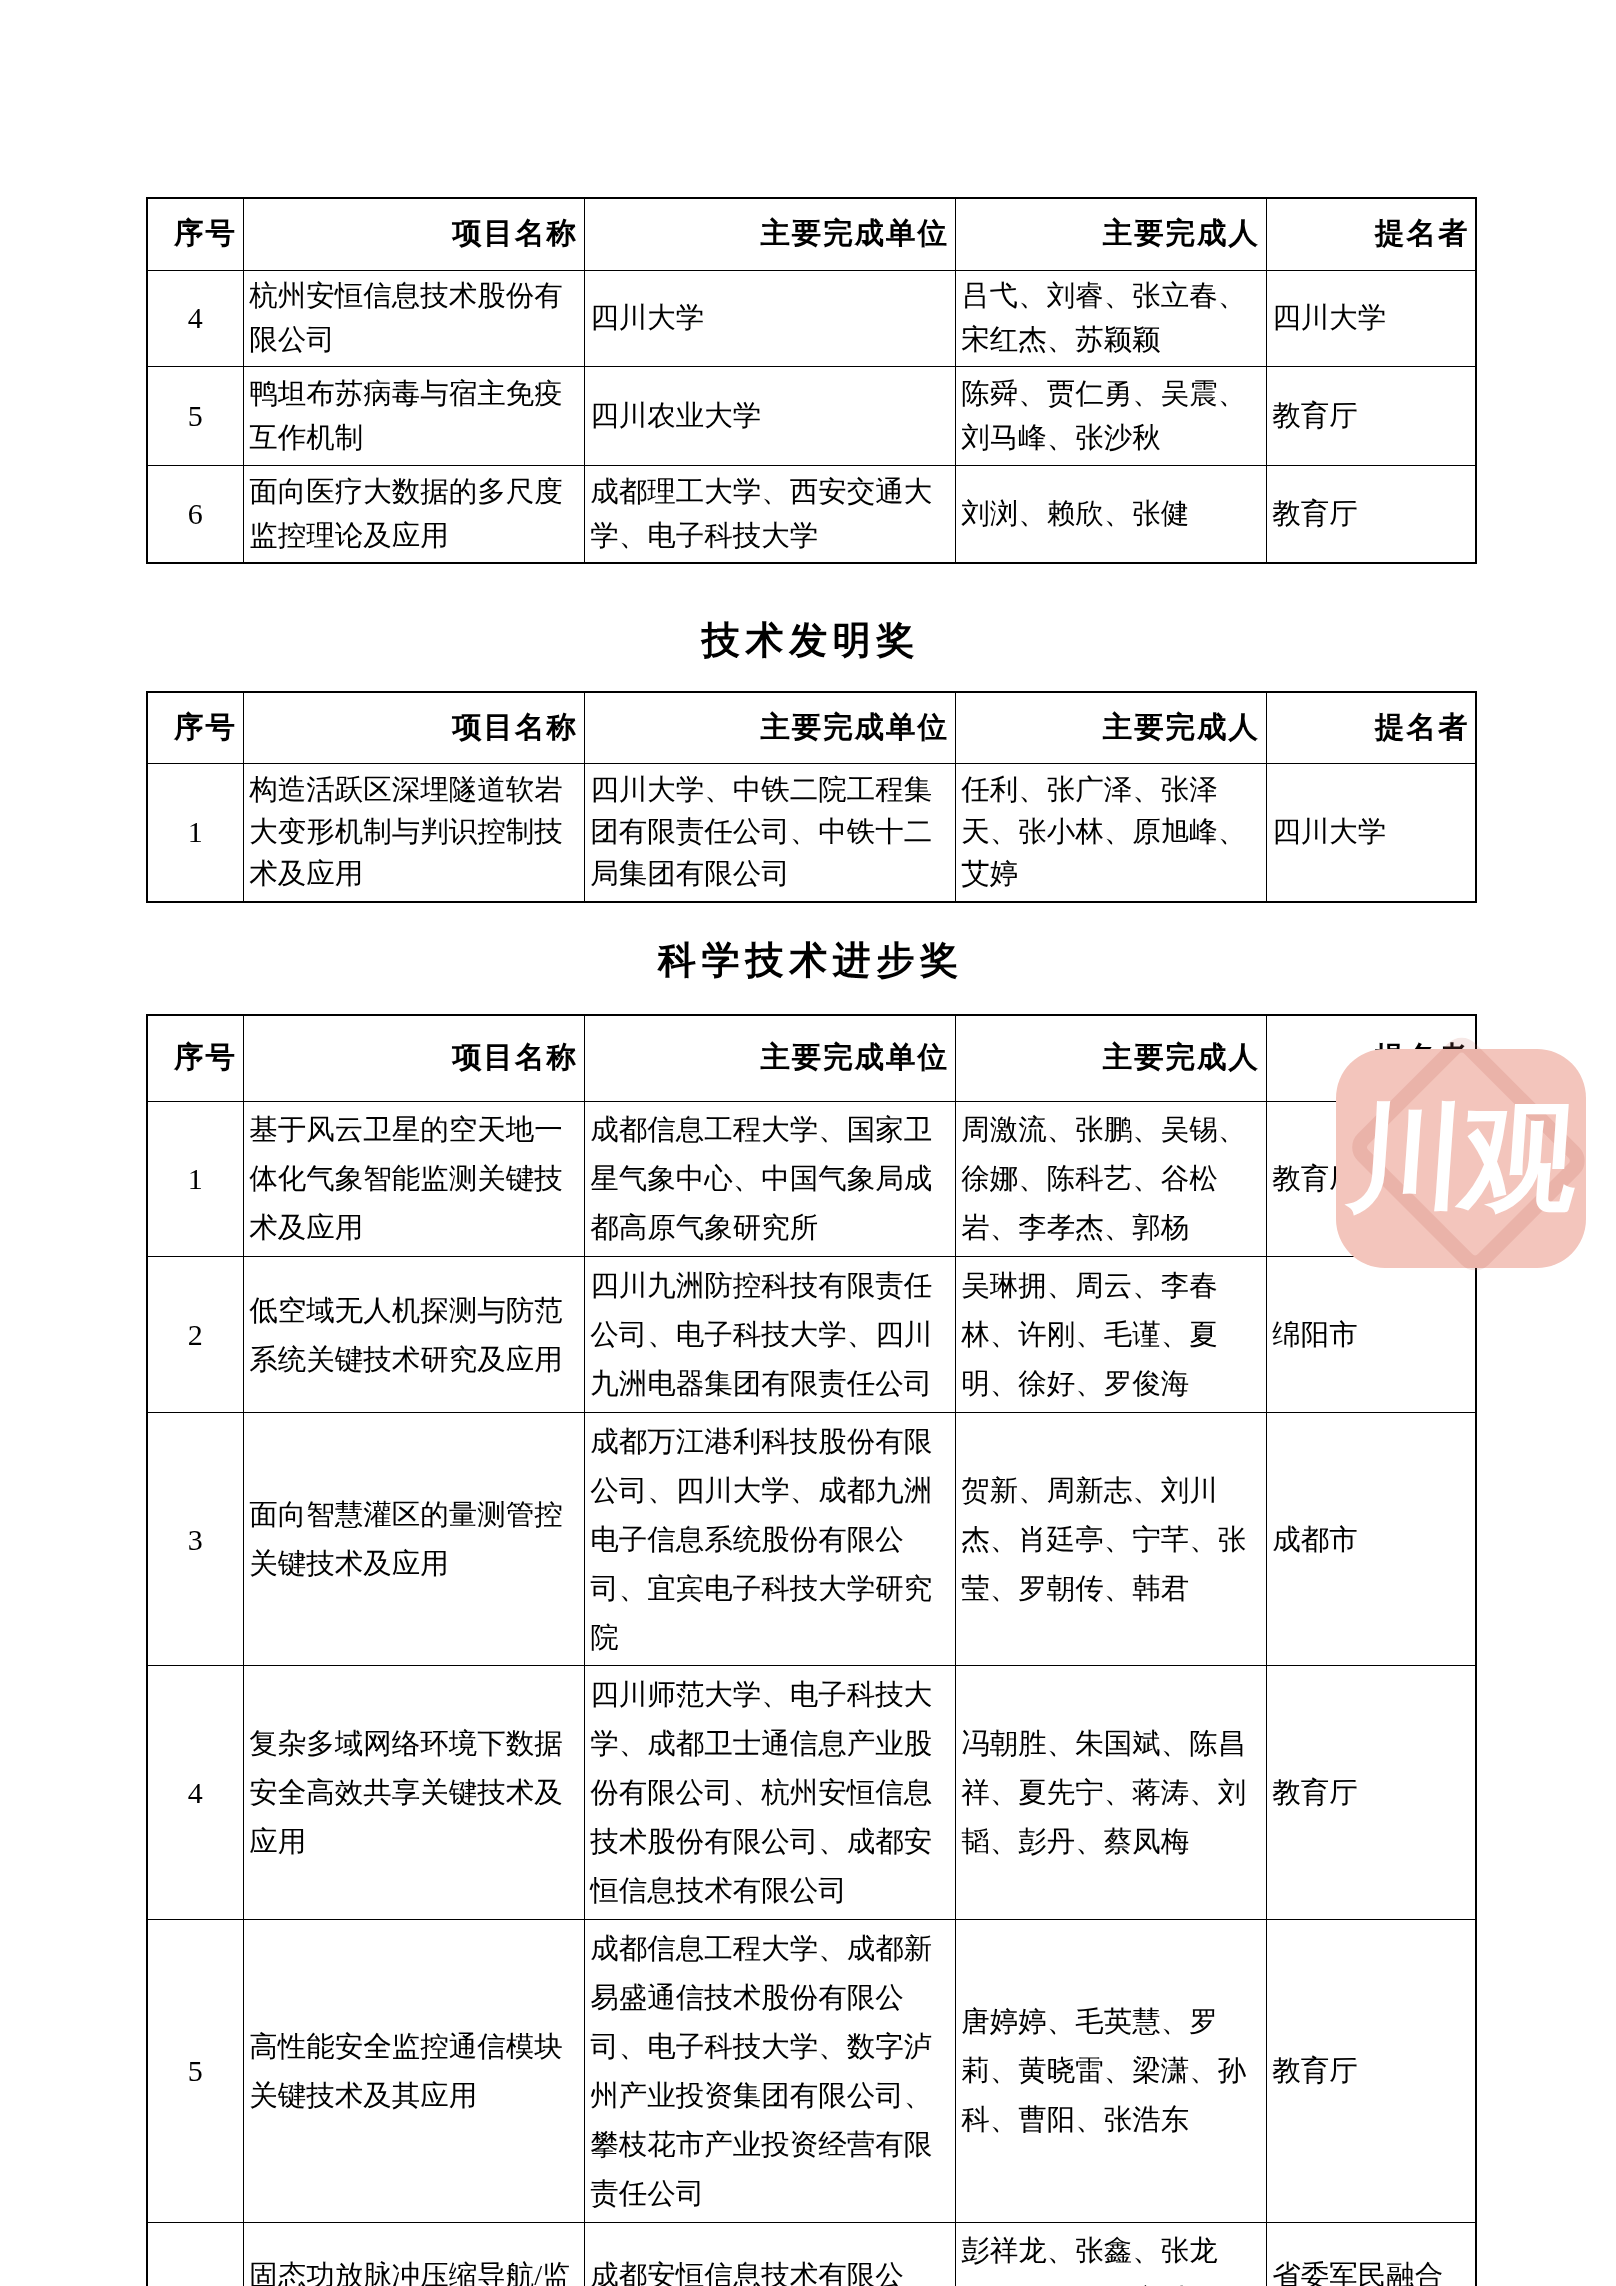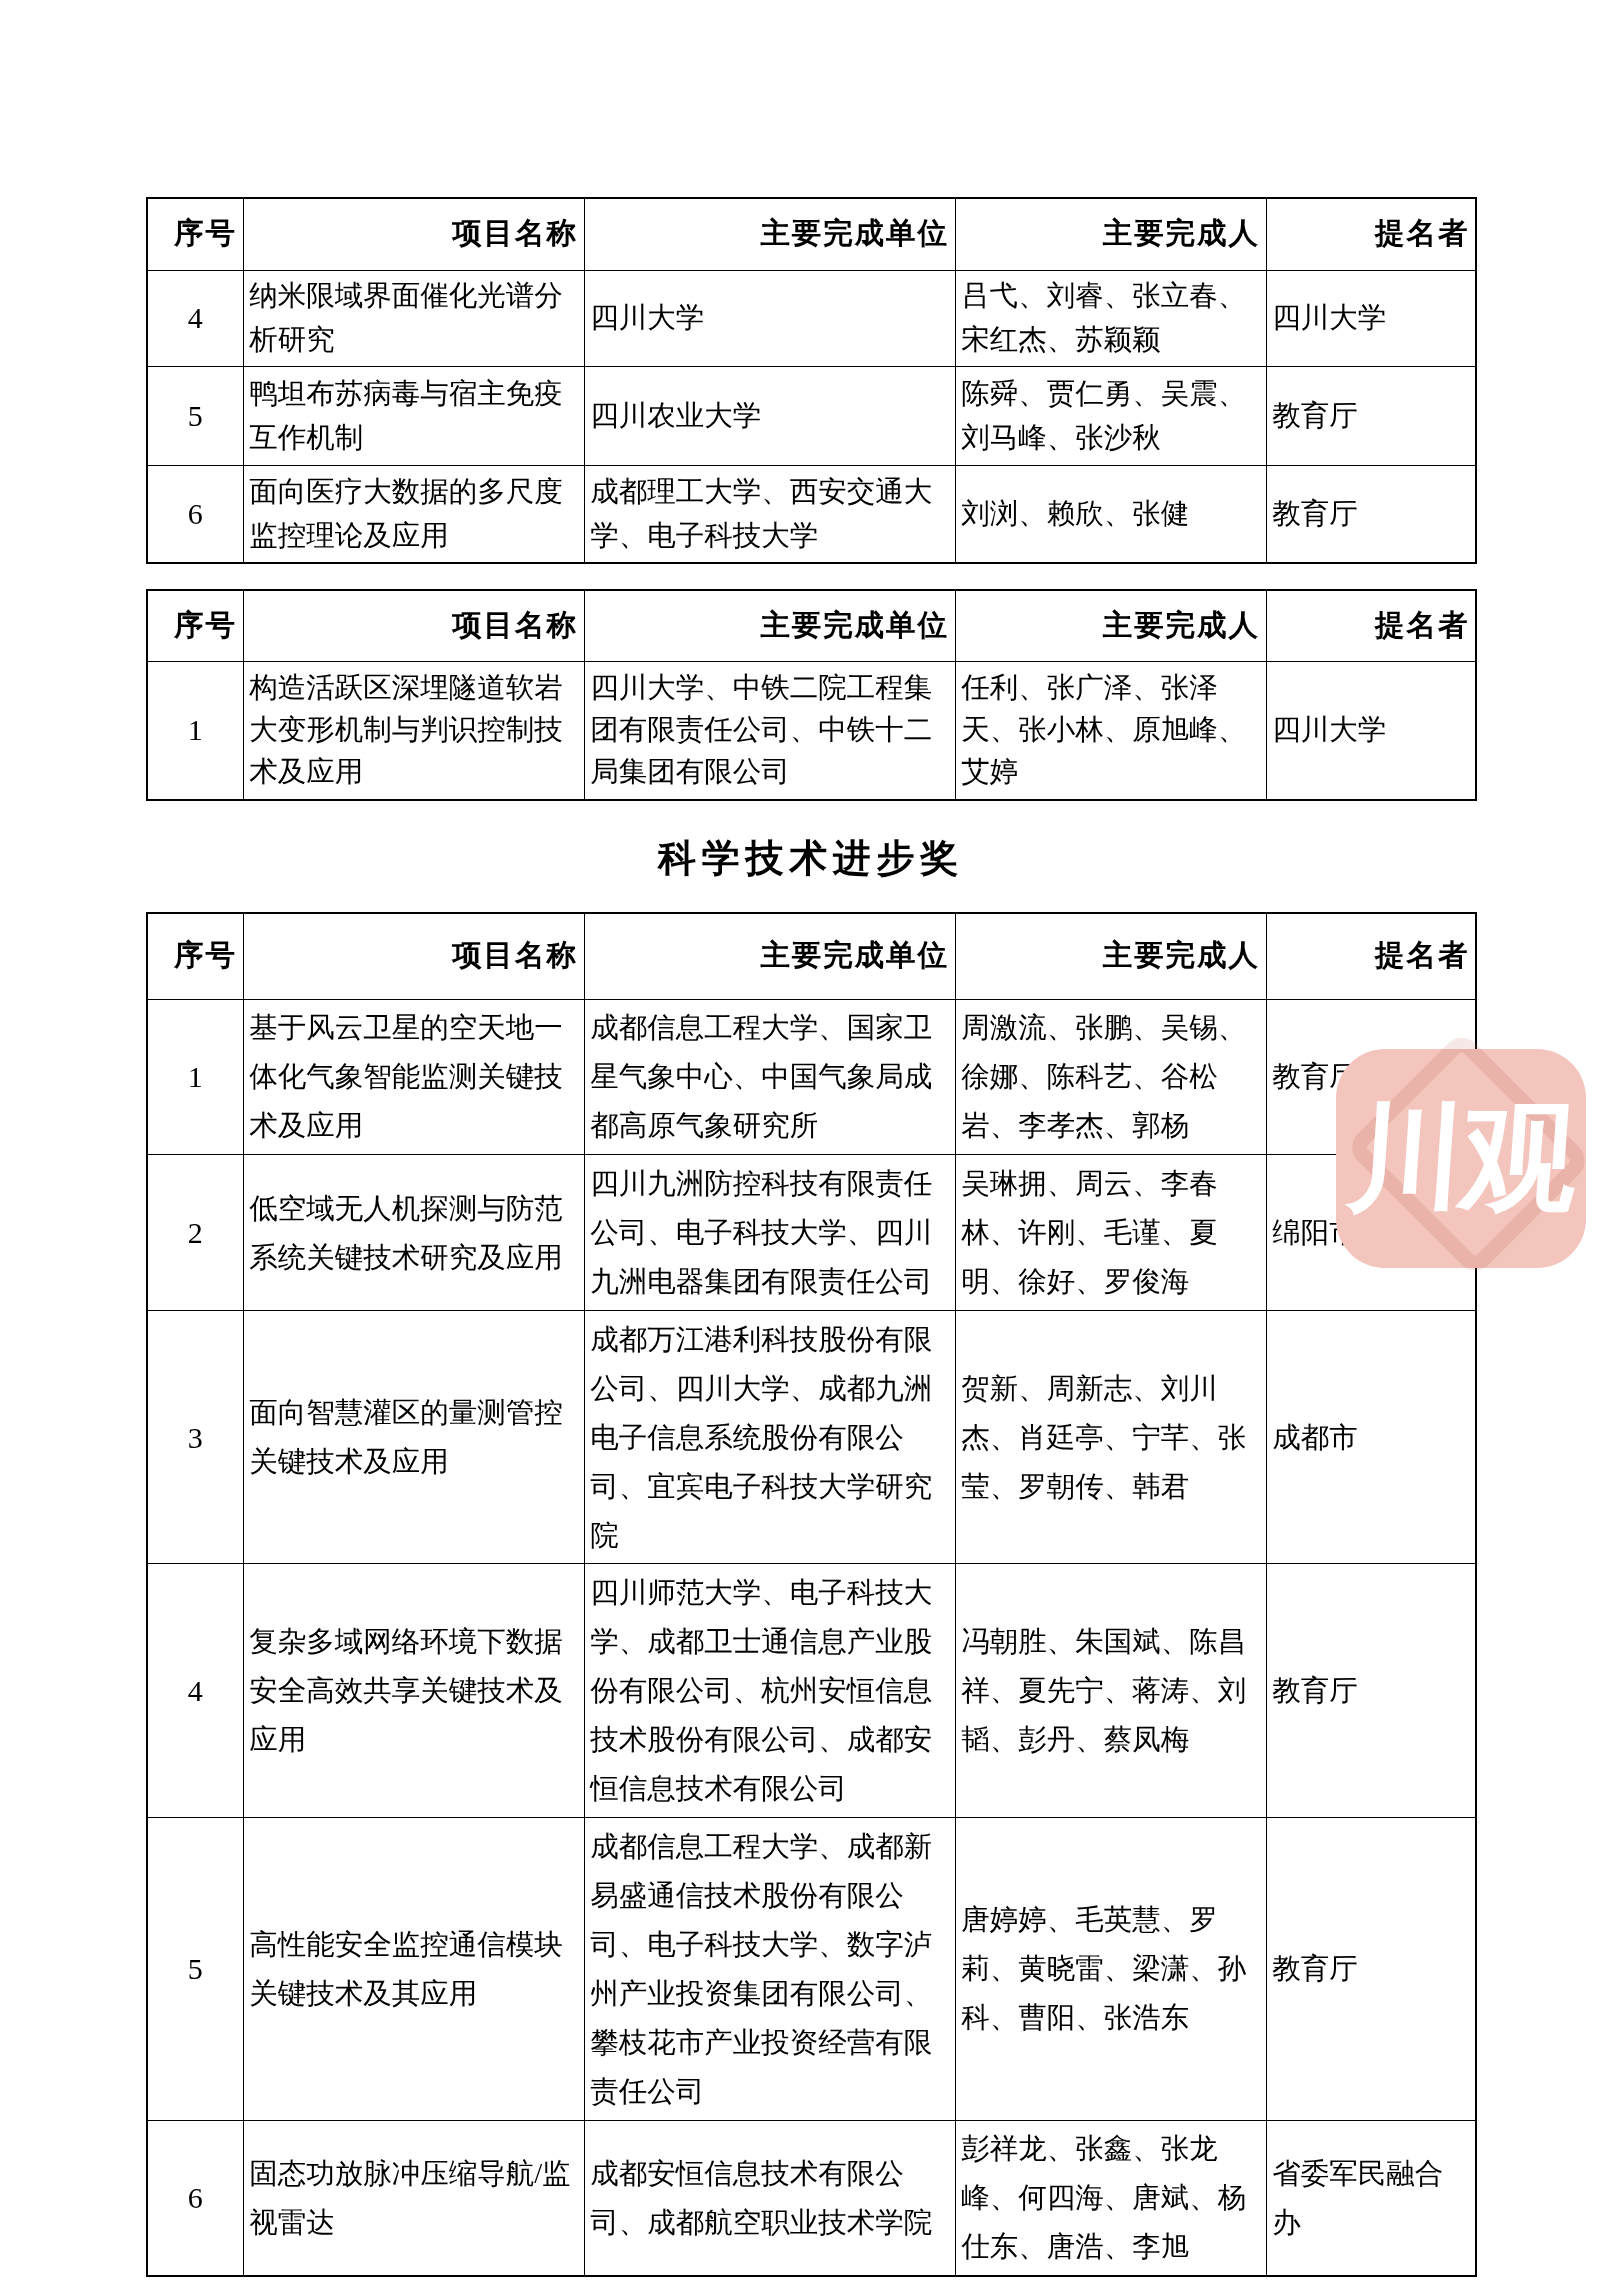--- a/index.html
+++ b/index.html
@@ -124,21 +124,21 @@
         <th>序号</th>
         <th>项目名称</th>
         <th>主要完成单位</th>
         <th>主要完成人</th>
         <th>提名者</th>
       </tr>
     </thead>
     <tbody>
       <tr class="r0">
         <td class="c-no">4</td>
-        <td>纳米限域界面催化光谱分析研究</td>
+        <td>杭州安恒信息技术股份有限公司</td>
         <td>四川大学</td>
         <td>吕弋、刘睿、张立春、宋红杰、苏颖颖</td>
         <td>四川大学</td>
       </tr>
       <tr class="r1">
         <td class="c-no">5</td>
         <td>鸭坦布苏病毒与宿主免疫互作机制</td>
         <td>四川农业大学</td>
         <td>陈舜、贾仁勇、吴震、刘马峰、张沙秋</td>
         <td>教育厅</td>
@@ -146,20 +146,21 @@
       <tr class="r2">
         <td class="c-no">6</td>
         <td>面向医疗大数据的多尺度监控理论及应用</td>
         <td>成都理工大学、西安交通大学、电子科技大学</td>
         <td>刘浏、赖欣、张健</td>
         <td>教育厅</td>
       </tr>
     </tbody>
   </table>
 
+  <h2 class="section-title" id="title-2">技术发明奖</h2>
   <table class="award-table" id="table-2">
     <colgroup>
       <col class="w-no">
         <col class="w-project">
         <col class="w-units">
         <col class="w-people">
         <col class="w-nominator">
     </colgroup>
     <thead>
       <tr class="hd">

